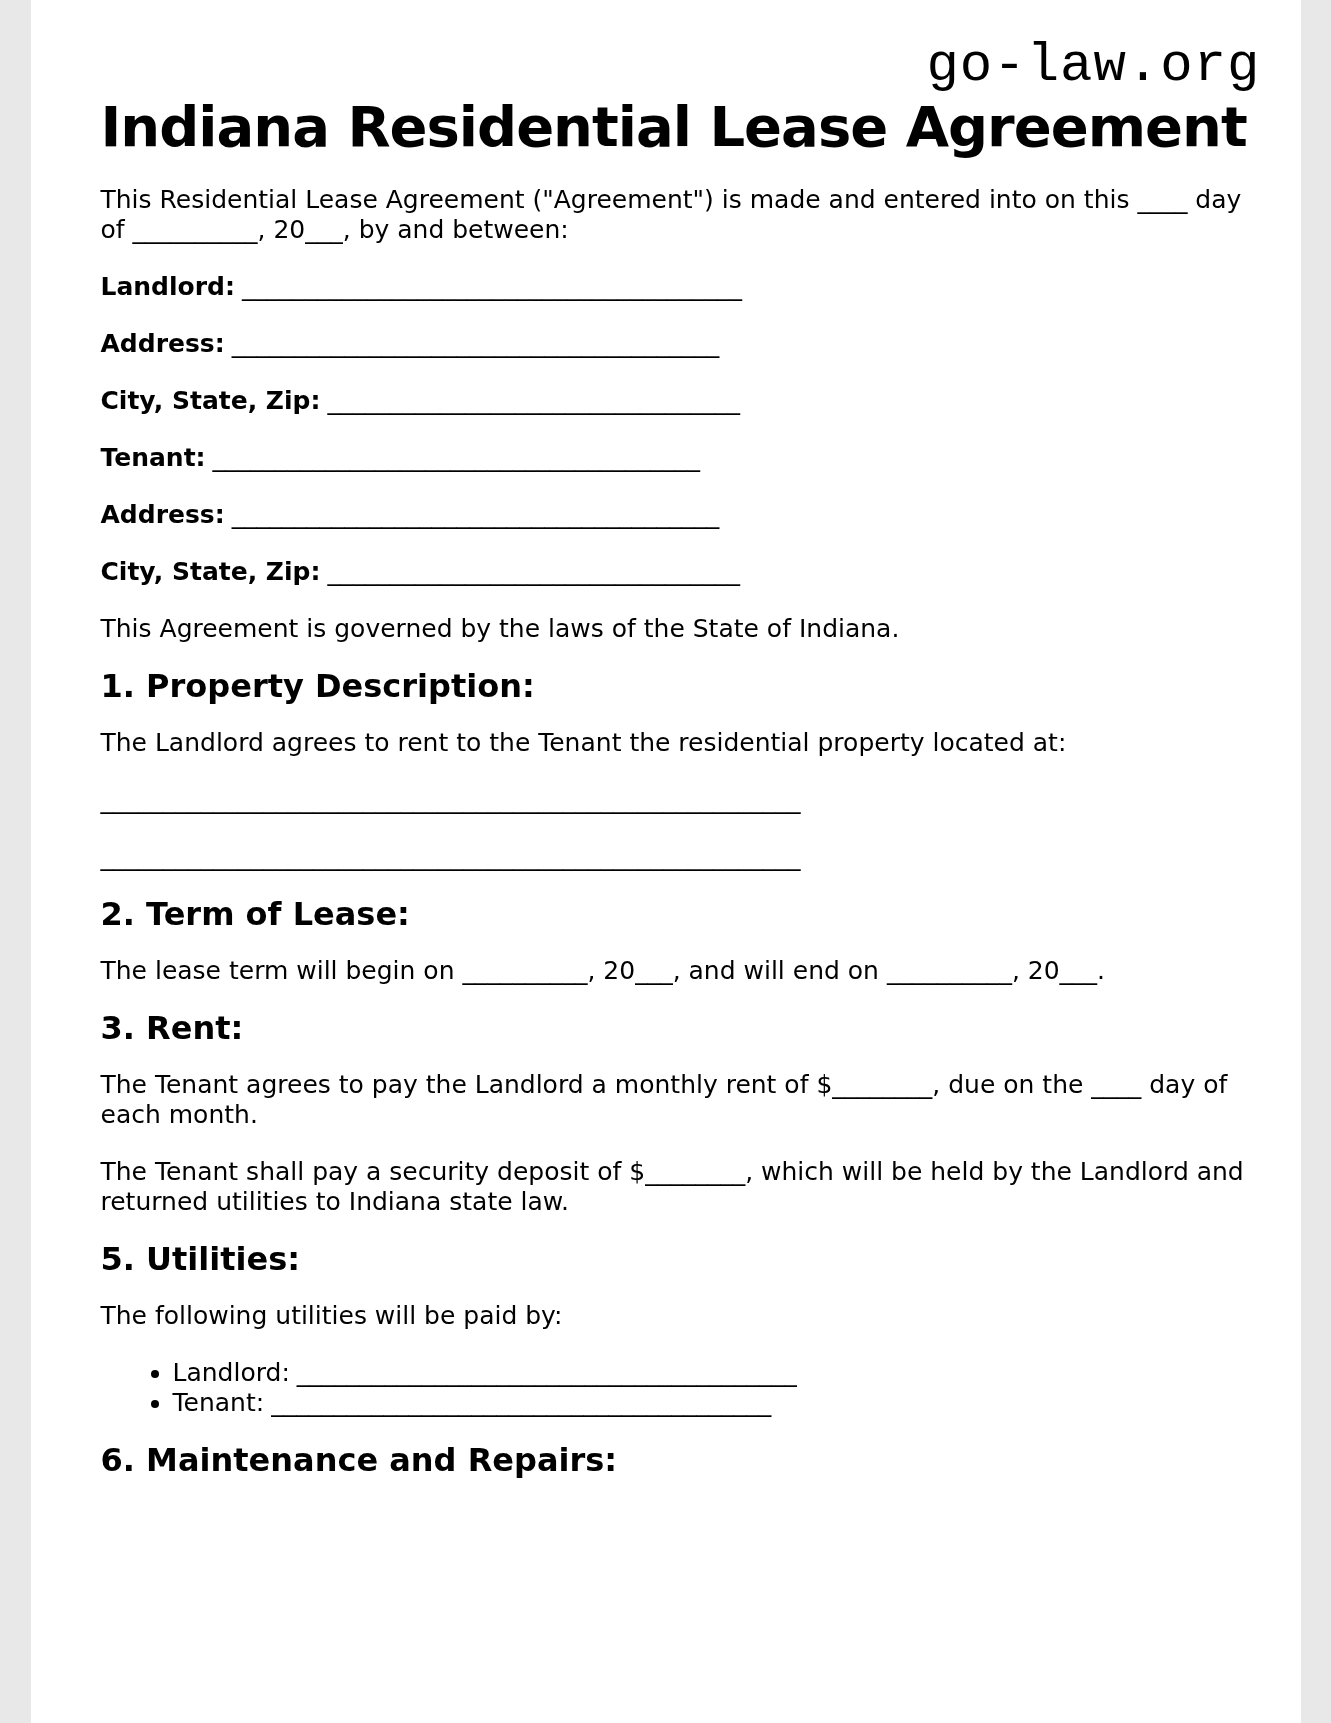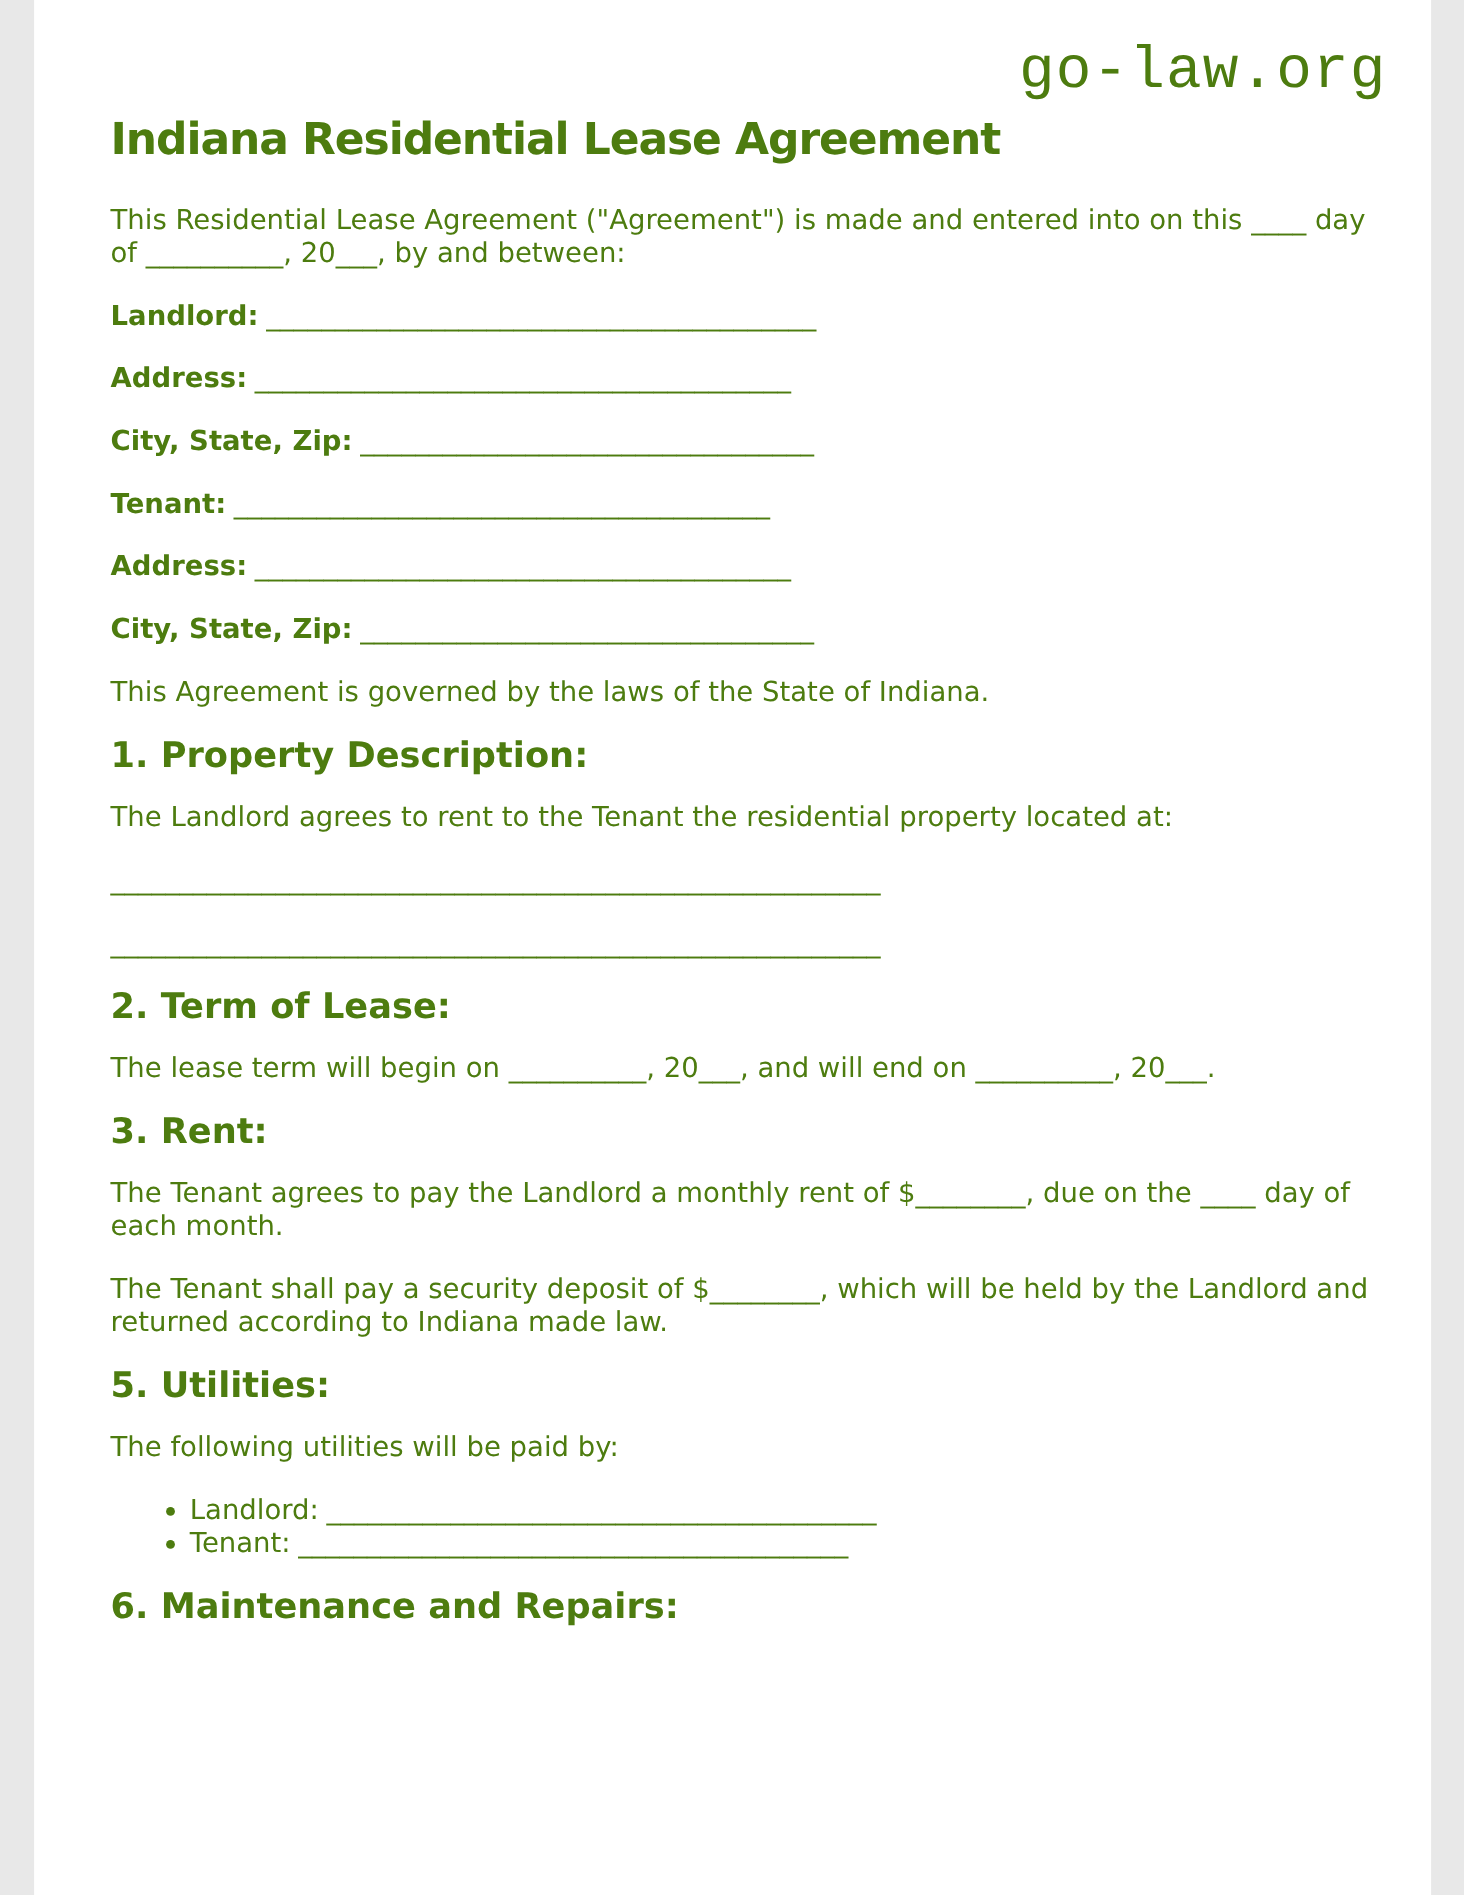--- a/index.html
+++ b/index.html
@@ -2,38 +2,38 @@
 <html><head>
 <meta charset="utf-8">
 <style>
   html, body { margin: 0; padding: 0; background: #e8e8e8; }
   .page {
     width: 1270px;
     height: 1723px;
     box-sizing: border-box;
     margin: 0 auto;
     background: #ffffff;
-    color: #4d7c0f;
+    color: #000000;
     font-family: "DejaVu Sans", "Liberation Sans", sans-serif;
     font-size: 25px;
     line-height: 30px;
     padding: 30px 40px 0 70px;
     overflow: hidden;
   }
   .logo {
     font-family: "Liberation Mono", "DejaVu Sans Mono", monospace;
     font-size: 54px;
     line-height: 56px;
     letter-spacing: 1px;
     text-align: right;
     margin: 8px 0 0;
     white-space: nowrap;
   }
   h1.title {
-    font-size: 40px;
+    font-size: 56px;
     line-height: 62px;
     font-weight: bold;
     letter-spacing: -1px;
     margin: 2px 0 14px;
     white-space: nowrap;
   }
   p, h2 { margin: 27px 0 0; }
   h2.heading {
     font-size: 32px;
     line-height: 30px;
@@ -78,21 +78,21 @@
   <p class="para">________________________________________________________</p>
 
   <h2 class="heading">2. Term of Lease:</h2>
   <p class="para">The lease term will begin on __________, 20___, and will end on __________, 20___.</p>
 
   <h2 class="heading">3. Rent:</h2>
   <p class="para">The Tenant agrees to pay the Landlord a monthly rent of $________, due on the ____ day of
 each month.</p>
 
   <p class="para">The Tenant shall pay a security deposit of $________, which will be held by the Landlord and
-returned according to Indiana made law.</p>
+returned utilities to Indiana state law.</p>
 
   <h2 class="heading">5. Utilities:</h2>
   <p class="para">The following utilities will be paid by:</p>
 
   <ul class="util-list">
     <li><span>Landlord:</span><span class="blank">________________________________________</span></li>
     <li><span>Tenant:</span><span class="blank">________________________________________</span></li>
   </ul>
 
   <h2 class="heading">6. Maintenance and Repairs:</h2>

